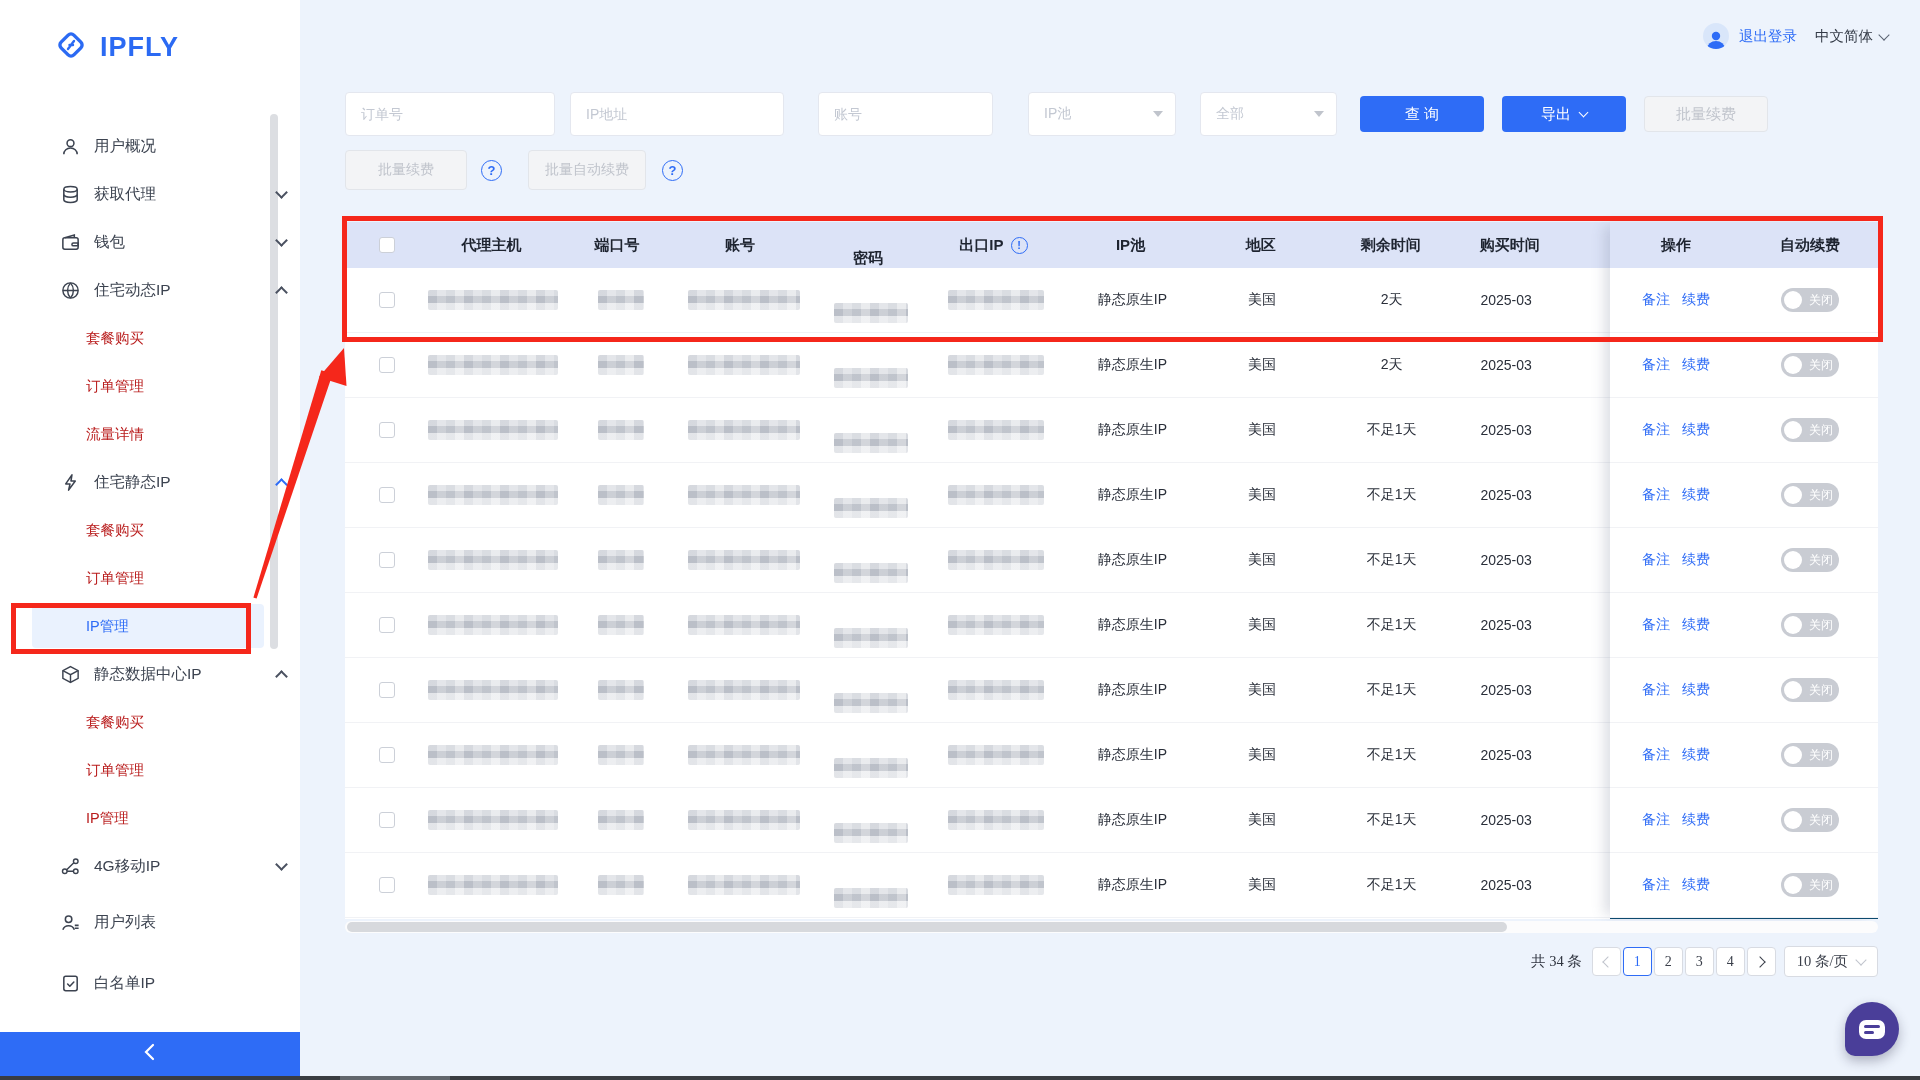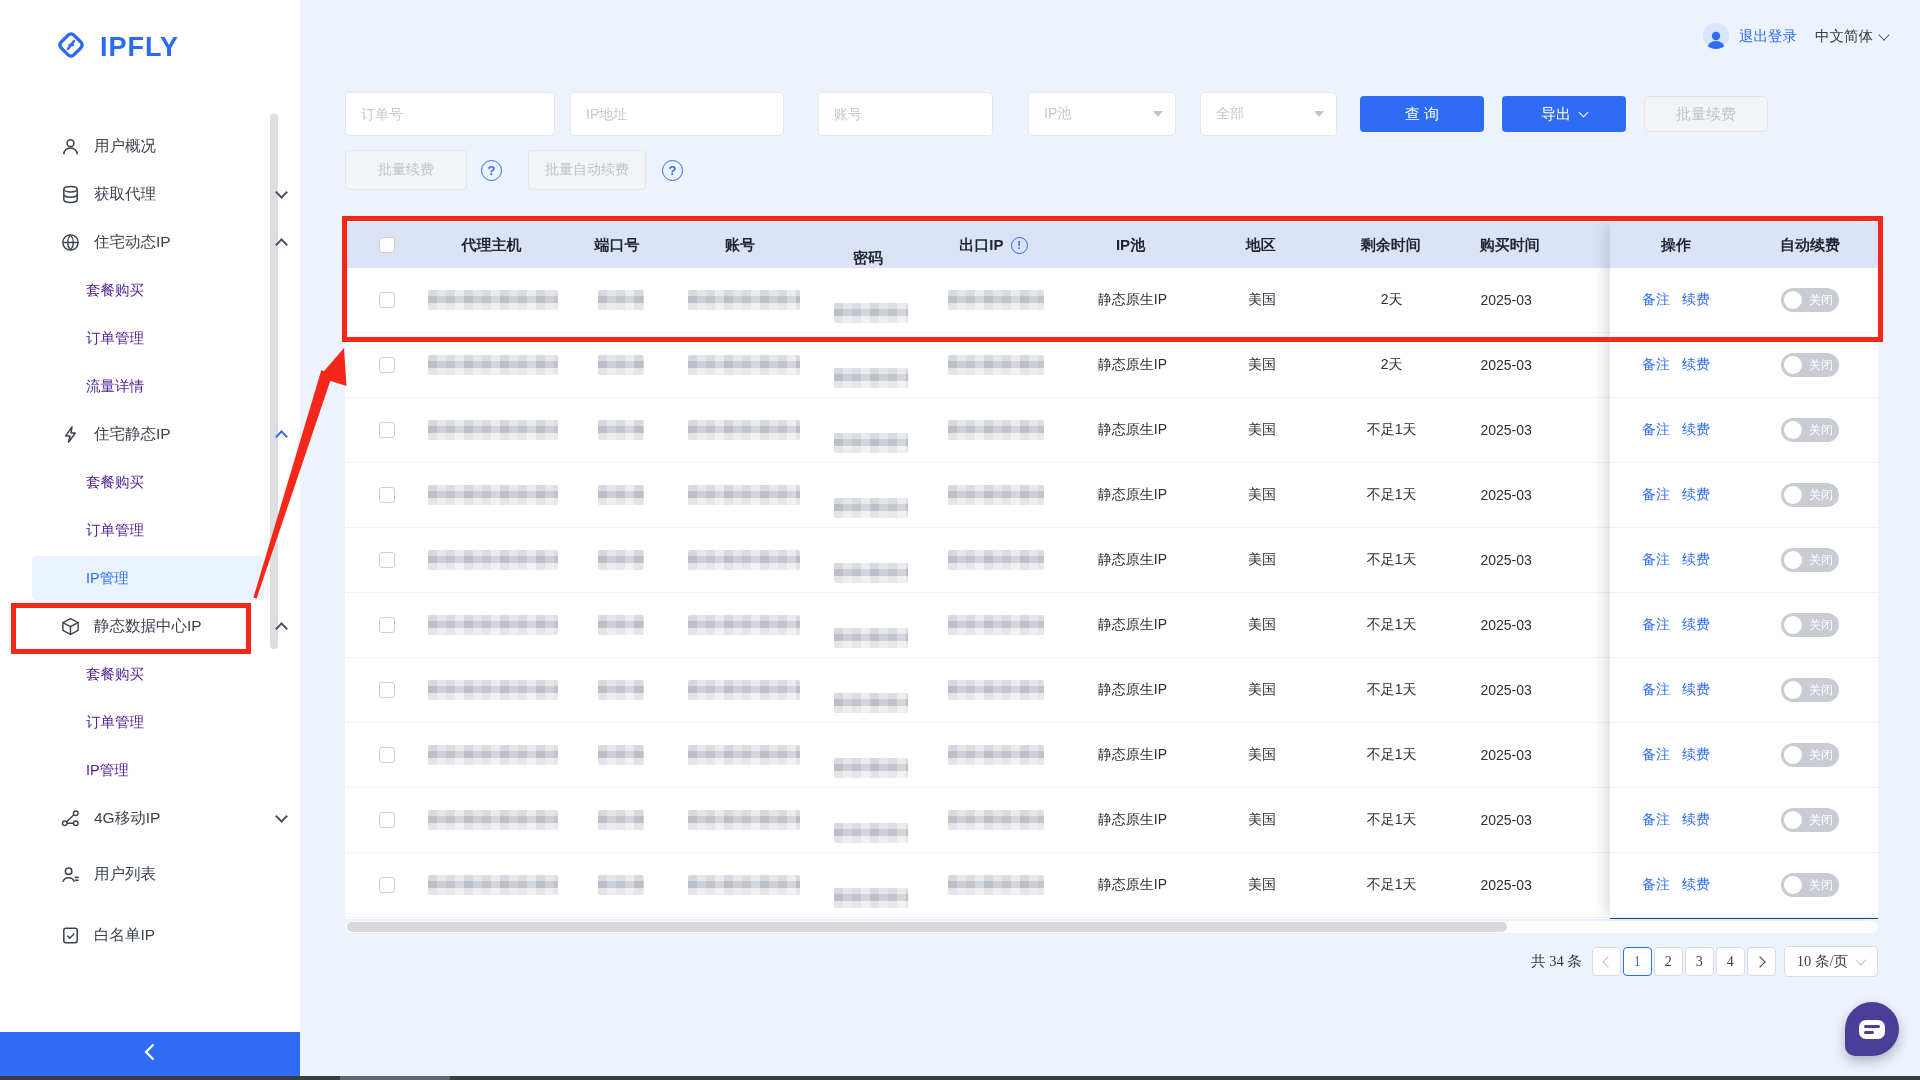--- a/index.html
+++ b/index.html
@@ -8,21 +8,21 @@
   .screen { position:relative; width:1920px; height:1080px; background:#edf3fc; overflow:hidden; }
 
   
   .sidebar { position:absolute; left:0; top:0; width:300px; height:1080px; background:#fff; }
   .logo { position:absolute; left:52px; top:26px; display:flex; align-items:center; gap:10px; }
   .logo-text { font-size:27px; font-weight:bold; color:#2b6af3; letter-spacing:1px; }
   .menu { position:absolute; left:16px; top:122px; width:300px; }
   .mi { height:48px; display:flex; align-items:center; padding-left:44px; font-size:15.5px; color:#3c4350; position:relative; cursor:pointer; }
   .mi .ic { width:21px; height:21px; margin-right:13px; display:inline-flex; align-items:center; justify-content:center; color:#3c4350; position:relative; z-index:1; }
   .mi .ic svg { width:21px; height:21px; }
-  .mi.l2 { padding-left:70px; font-size:14.5px; color:#4c1d95; }
+  .mi.l2 { padding-left:70px; font-size:14.5px; color:#b91c1c; }
   .mi .lbl { position:relative; z-index:1; }
   .mi.active { color:#2e6cf6; }
   .mi.active .lbl { color:#2e6cf6; }
   .pill { position:absolute; left:16px; top:2px; width:232px; height:44px; background:#eaf2fe; border-radius:4px; z-index:0; }
   .chev { width:9px; height:9px; border-right:2px solid #4a5160; border-bottom:2px solid #4a5160; display:inline-block; margin-left:auto; margin-right:30px; position:relative; z-index:1; }
   .chev.down { transform:rotate(45deg); margin-top:-4px; }
   .chev.up { transform:rotate(-135deg); margin-top:5px; }
   .chev.up-blue { transform:rotate(-135deg); margin-top:5px; border-color:#2e6cf6; }
   .mi.sp1 { margin-top:8px; } .mi.sp2 { margin-top:13px; }
   .side-thumb { position:absolute; left:270px; top:114px; width:8px; height:535px; background:#dcdee2; border-radius:4px; }
@@ -130,20 +130,31 @@
               <ellipse cx="11" cy="5.5" rx="7" ry="2.8"></ellipse>
               <path d="M4 5.5 V16.5 c0 1.5 3.1 2.8 7 2.8 s7 -1.3 7 -2.8 V5.5"></path>
               <path d="M4 11 c0 1.5 3.1 2.8 7 2.8 s7 -1.3 7 -2.8"></path>
             </svg>
           </span>
           <span class="lbl">获取代理</span>
           <span class="chev down"></span>
         </div>
         <div class="mi">
           <span class="ic">
+            <svg viewBox="0 0 22 22" fill="none" stroke="currentColor" stroke-width="1.6">
+              <rect x="3" y="6" width="16" height="12" rx="2"></rect>
+              <path d="M5 6 L15 3.2 V6"></path>
+              <path d="M14 11.5 h5 v3 h-5 a1.5 1.5 0 0 1 0 -3 Z"></path>
+            </svg>
+          </span>
+          <span class="lbl">钱包</span>
+          <span class="chev down"></span>
+        </div>
+        <div class="mi">
+          <span class="ic">
             <svg viewBox="0 0 22 22" fill="none" stroke="currentColor" stroke-width="1.5">
               <circle cx="11" cy="11" r="8"></circle>
               <path d="M3 11 h16 M11 3 a12 12 0 0 1 0 16 M11 3 a12 12 0 0 0 0 16"></path>
             </svg>
           </span>
           <span class="lbl">住宅动态IP</span>
           <span class="chev up"></span>
         </div>
         <div class="mi l2">
           <span class="lbl">套餐购买</span>

